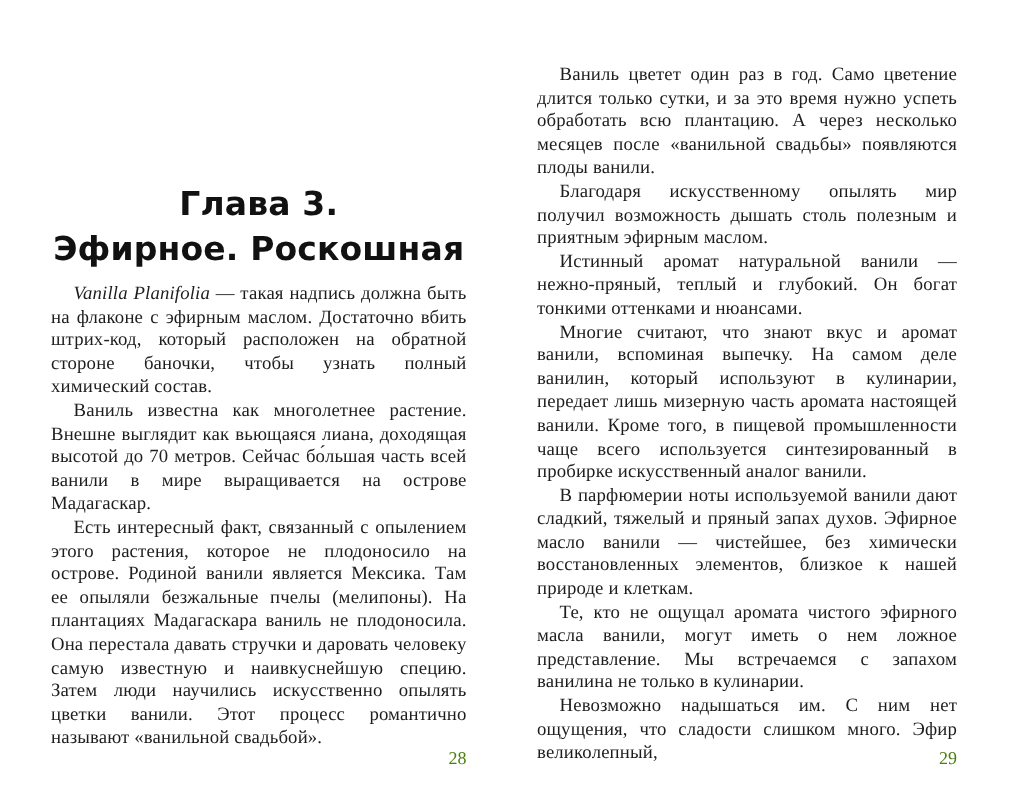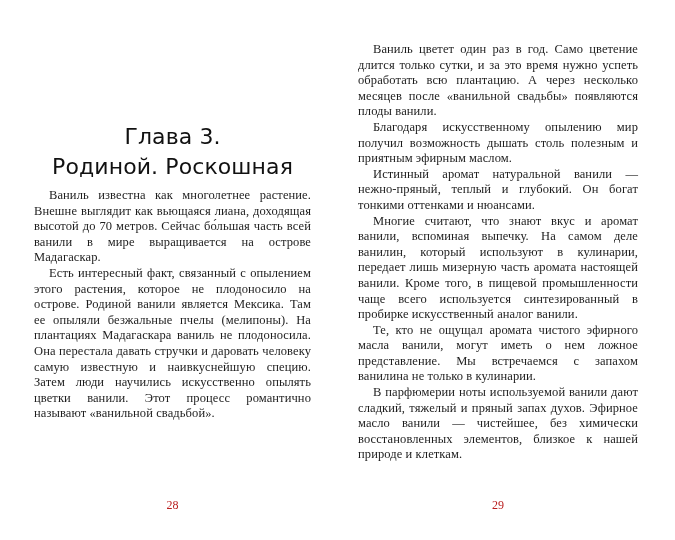--- a/index.html
+++ b/index.html
@@ -25,59 +25,61 @@
   }
   .col-left  { left: 34px;  top: 122px; width: 277px; }
   .col-right { left: 358px; top: 42px;  width: 280px; }
   .col p {
     margin: 0;
     padding: 0;
     text-indent: 15px;
   }
   .chapter-heading {
     font-family: "DejaVu Sans", "Liberation Sans", sans-serif;
-    font-weight: normal;
+    font-weight: bold;
     font-size: 22px;
     line-height: 30px;
     text-align: center;
     color: #111111;
     margin: 0 0 6px 0;
   }
   .chapter-heading .hline { display: block; }
   .italic-lead { font-style: italic; }
   .page-number {
     position: absolute;
     top: 498px;
-    text-align: center;
+    text-align: right;
     font-size: 12px;
     line-height: 14px;
-    color: #b91c1c;
+    color: #4d7c0f;
   }
   .page-number-left  { left: 34px;  width: 277px; }
   .page-number-right { left: 358px; width: 280px; }
 </style>
 </head>
 <body>
 
 <div class="spread">
 
   <section class="col col-left">
     <h1 class="chapter-heading">
       <span class="hline">Глава 3.</span>
-      <span class="hline">Родиной. Роскошная</span>
+      <span class="hline">Эфирное. Роскошная</span>
     </h1>
+    <p><span class="italic-lead">Vanilla Planifolia</span><span> — такая надпись должна быть на флаконе с эфирным маслом. Достаточно вбить штрих-код, который расположен на обратной стороне баночки, чтобы узнать полный химический состав.</span></p>
     <p>Ваниль известна как многолетнее растение. Внешне выглядит как вьющаяся лиана, доходящая высотой до 70 метров. Сейчас бо́льшая часть всей ванили в мире выращивается на острове Мадагаскар.</p>
     <p>Есть интересный факт, связанный с опылением этого растения, которое не плодоносило на острове. Родиной ванили является Мексика. Там ее опыляли безжальные пчелы (мелипоны). На плантациях Мадагаскара ваниль не плодоносила. Она перестала давать стручки и даровать человеку самую известную и наивкуснейшую специю. Затем люди научились искусственно опылять цветки ванили. Этот процесс романтично называют «ванильной свадьбой».</p>
   </section>
 
   <section class="col col-right">
     <p>Ваниль цветет один раз в год. Само цветение длится только сутки, и за это время нужно успеть обработать всю плантацию. А через несколько месяцев после «ванильной свадьбы» появляются плоды ванили.</p>
-    <p>Благодаря искусственному опылению мир получил возможность дышать столь полезным и приятным эфирным маслом.</p>
+    <p>Благодаря искусственному опылять мир получил возможность дышать столь полезным и приятным эфирным маслом.</p>
     <p>Истинный аромат натуральной ванили — нежно-пряный, теплый и глубокий. Он богат тонкими оттенками и нюансами.</p>
     <p>Многие считают, что знают вкус и аромат ванили, вспоминая выпечку. На самом деле ванилин, который используют в кулинарии, передает лишь мизерную часть аромата настоящей ванили. Кроме того, в пищевой промышленности чаще всего используется синтезированный в пробирке искусственный аналог ванили.</p>
+    <p>В парфюмерии ноты используемой ванили дают сладкий, тяжелый и пряный запах духов. Эфирное масло ванили — чистейшее, без химически восстановленных элементов, близкое к нашей природе и клеткам.</p>
     <p>Те, кто не ощущал аромата чистого эфирного масла ванили, могут иметь о нем ложное представление. Мы встречаемся с запахом ванилина не только в кулинарии.</p>
-    <p>В парфюмерии ноты используемой ванили дают сладкий, тяжелый и пряный запах духов. Эфирное масло ванили — чистейшее, без химически восстановленных элементов, близкое к нашей природе и клеткам.</p>
+    <p>Невозможно надышаться им. С ним нет ощущения, что сладости слишком много. Эфир великолепный,</p>
   </section>
 
   <div class="page-number page-number-left">28</div>
   <div class="page-number page-number-right">29</div>
 
 </div>
 
 </body></html>

